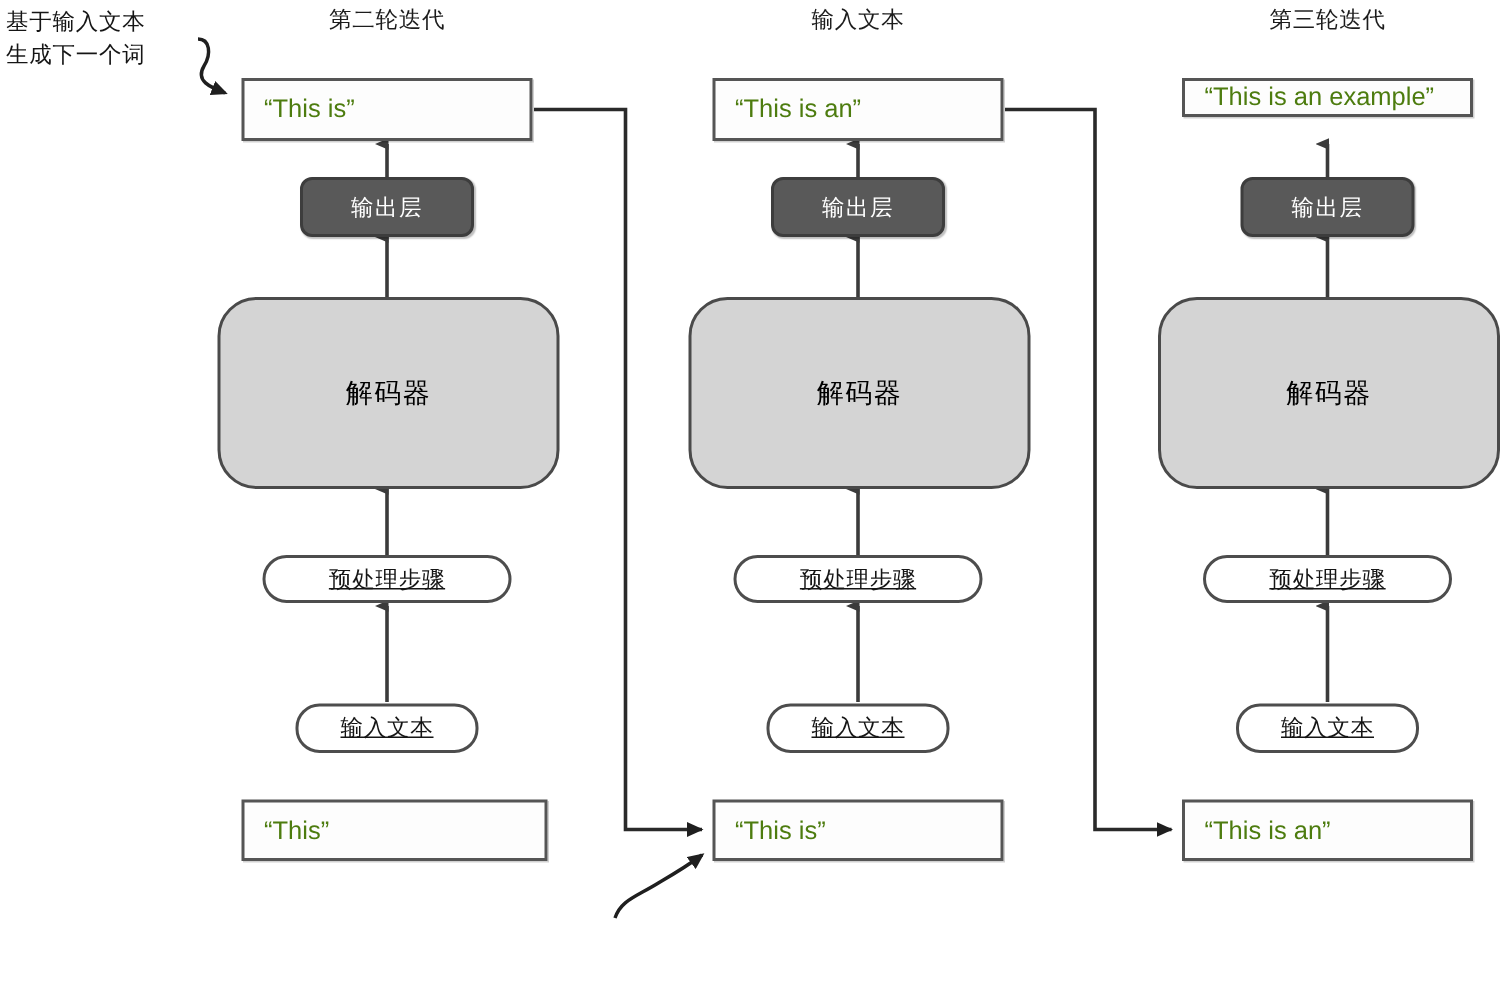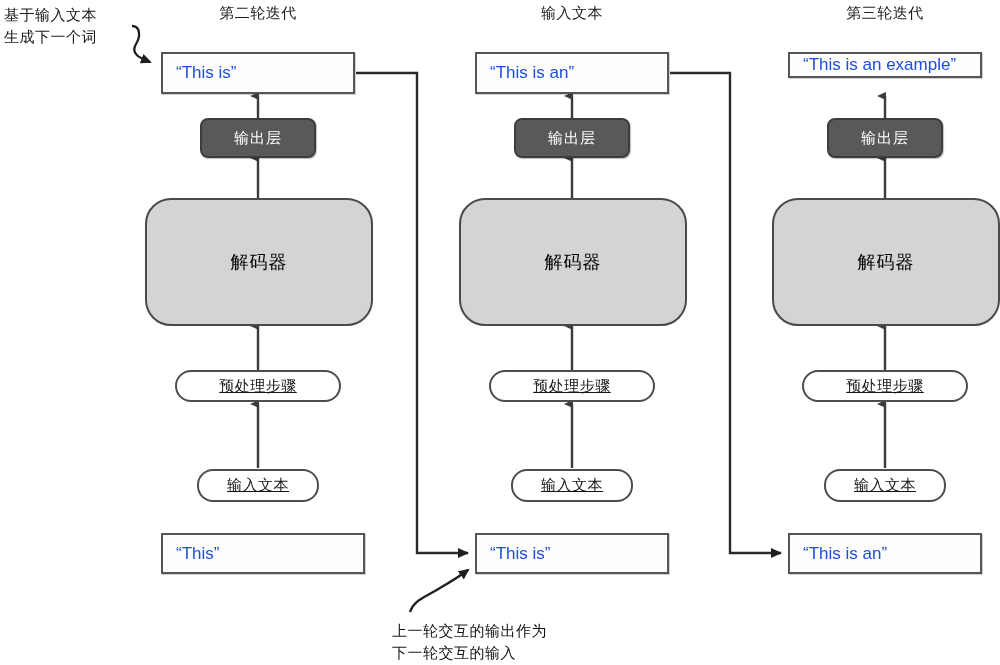--- a/index.html
+++ b/index.html
@@ -40,21 +40,21 @@
     color: #1c1c1c;
     letter-spacing: 0.5px;
   }
   
   .text-box {
     border: 2px solid #555555;
     background: #fdfdfd;
     justify-content: flex-start;
     padding-left: 13px;
     font-size: 17px;
-    color: #1d4ed8;
+    color: #4d7c0f;
     box-shadow: 1px 1px 0 rgba(0,0,0,0.18);
   }
   
   .output-layer {
     background: #595959;
     border: 2px solid #3d3d3d;
     border-radius: 8px;
     color: #ffffff;
     justify-content: center;
     font-size: 15px;
@@ -133,22 +133,20 @@
     <path d="M670,73 L730,73 L730,553 L781,553" stroke="#2a2a2a" stroke-width="2.4" fill="none" marker-end="url(#arrowRight)"></path>
 
     <path d="M132,26 C140,26 141,36 136,44 C130,54 140,58 150,62" stroke="#1f1f1f" stroke-width="2.3" fill="none" marker-end="url(#arrowCurve)"></path>
 
     <path d="M410,612 C414,600 424,598 440,588 C452,581 460,576 468,570" stroke="#1f1f1f" stroke-width="2.3" fill="none" marker-end="url(#arrowCurve)"></path>
   </svg>
 
   <div class="annotation" style="left:4px; top:4px;">基于输入文本
 生成下一个词</div>
 
-  <div class="annotation" style="left:392px; top:620px;">上一轮交互的输出作为
-下一轮交互的输入</div>
 
   <div class="node col-header" style="left:161px; top:0px; width:194px; height:26px;">第二轮迭代</div>
 
   <div class="node text-box" style="left:161px; top:52px; width:194px; height:42px;">“This is”</div>
 
   <div class="node output-layer" style="left:200px; top:118px; width:116px; height:40px;">输出层</div>
 
   <div class="node decoder" style="left:145px; top:198px; width:228px; height:128px;">解码器</div>
 
   <div class="node pill" style="left:175px; top:370px; width:166px; height:32px;">预处理步骤</div>

